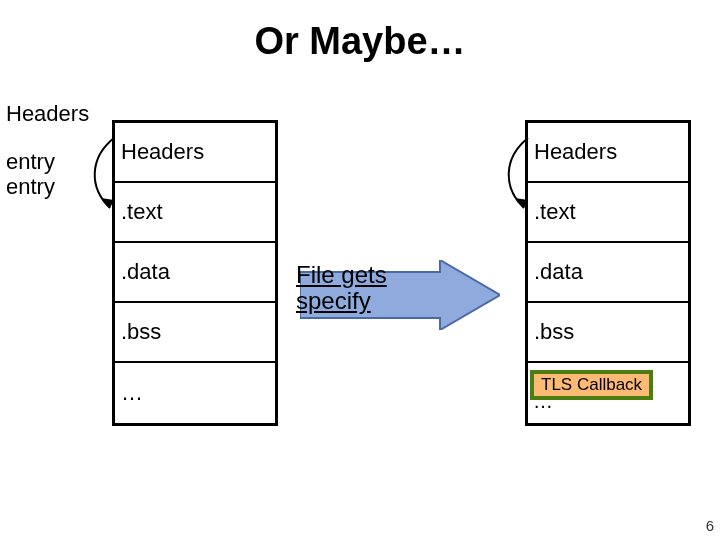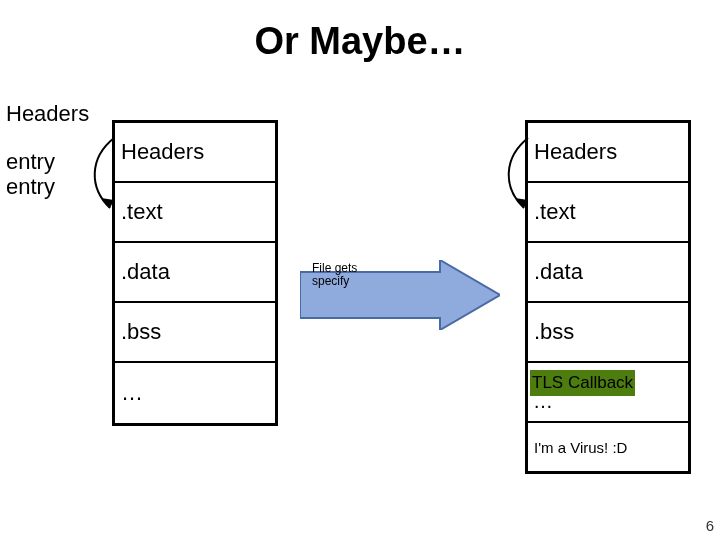--- a/index.html
+++ b/index.html
@@ -59,36 +59,37 @@
   .mid-arrow {
     position: absolute;
     left: 300px;
     top: 260px;
     width: 200px;
     height: 70px;
   }
   .mid-arrow svg { width: 100%; height: 100%; }
   .mid-label {
     position: absolute;
-    left: 312px;
+    left: 296px;
     top: 262px;
     width: 120px;
-    font-size: 12px;
+    font-size: 24px;
     line-height: 1.1;
     z-index: 2;
+    text-decoration: underline;
   }
 
   .tls-box {
     position: absolute;
     left: 530px;
     top: 370px;
-    background: #4d7c0f;
-    border: 2px solid #4d7c0f;
+    background: #fdba74;
+    border: 4px solid #4d7c0f;
     font-size: 17px;
-    padding: 1px 0;
+    padding: 1px 7px;
     z-index: 3;
   }
   .ellipsis-under {
     position: absolute;
     left: 533px;
     top: 390px;
     font-size: 20px;
     z-index: 2;
   }
 
@@ -129,21 +130,20 @@
   <div class="row">.bss</div>
   <div class="row">…</div>
 </div>
 
 <div class="stack right">
   <div class="row">Headers</div>
   <div class="row">.text</div>
   <div class="row">.data</div>
   <div class="row">.bss</div>
   <div class="row"></div>
-  <div class="row virus">I'm a Virus! :D</div>
 </div>
 
 <div class="ellipsis-under">…</div>
 <div class="tls-box">TLS Callback</div>
 
 <div class="mid-arrow">
   <svg viewBox="0 0 200 70">
     <polygon points="0,12 140,12 140,0 200,35 140,70 140,58 0,58" fill="#8faadc" stroke="#4a6aa5" stroke-width="2"></polygon>
   </svg>
 </div>

